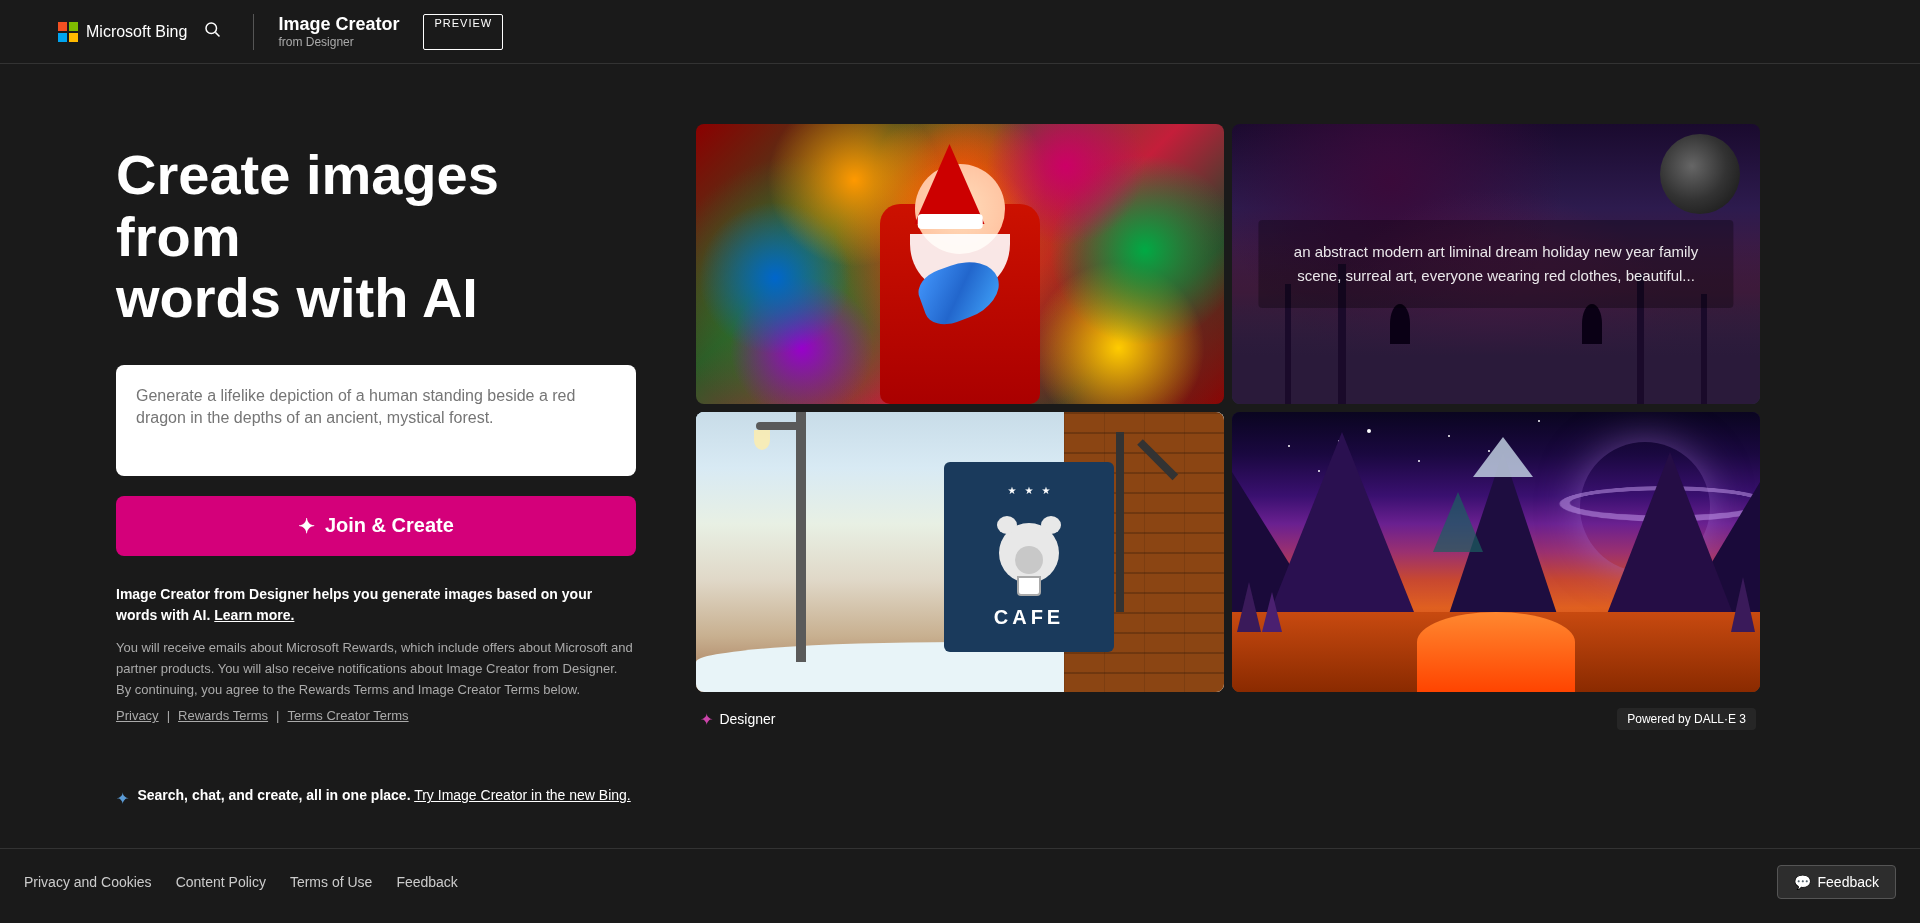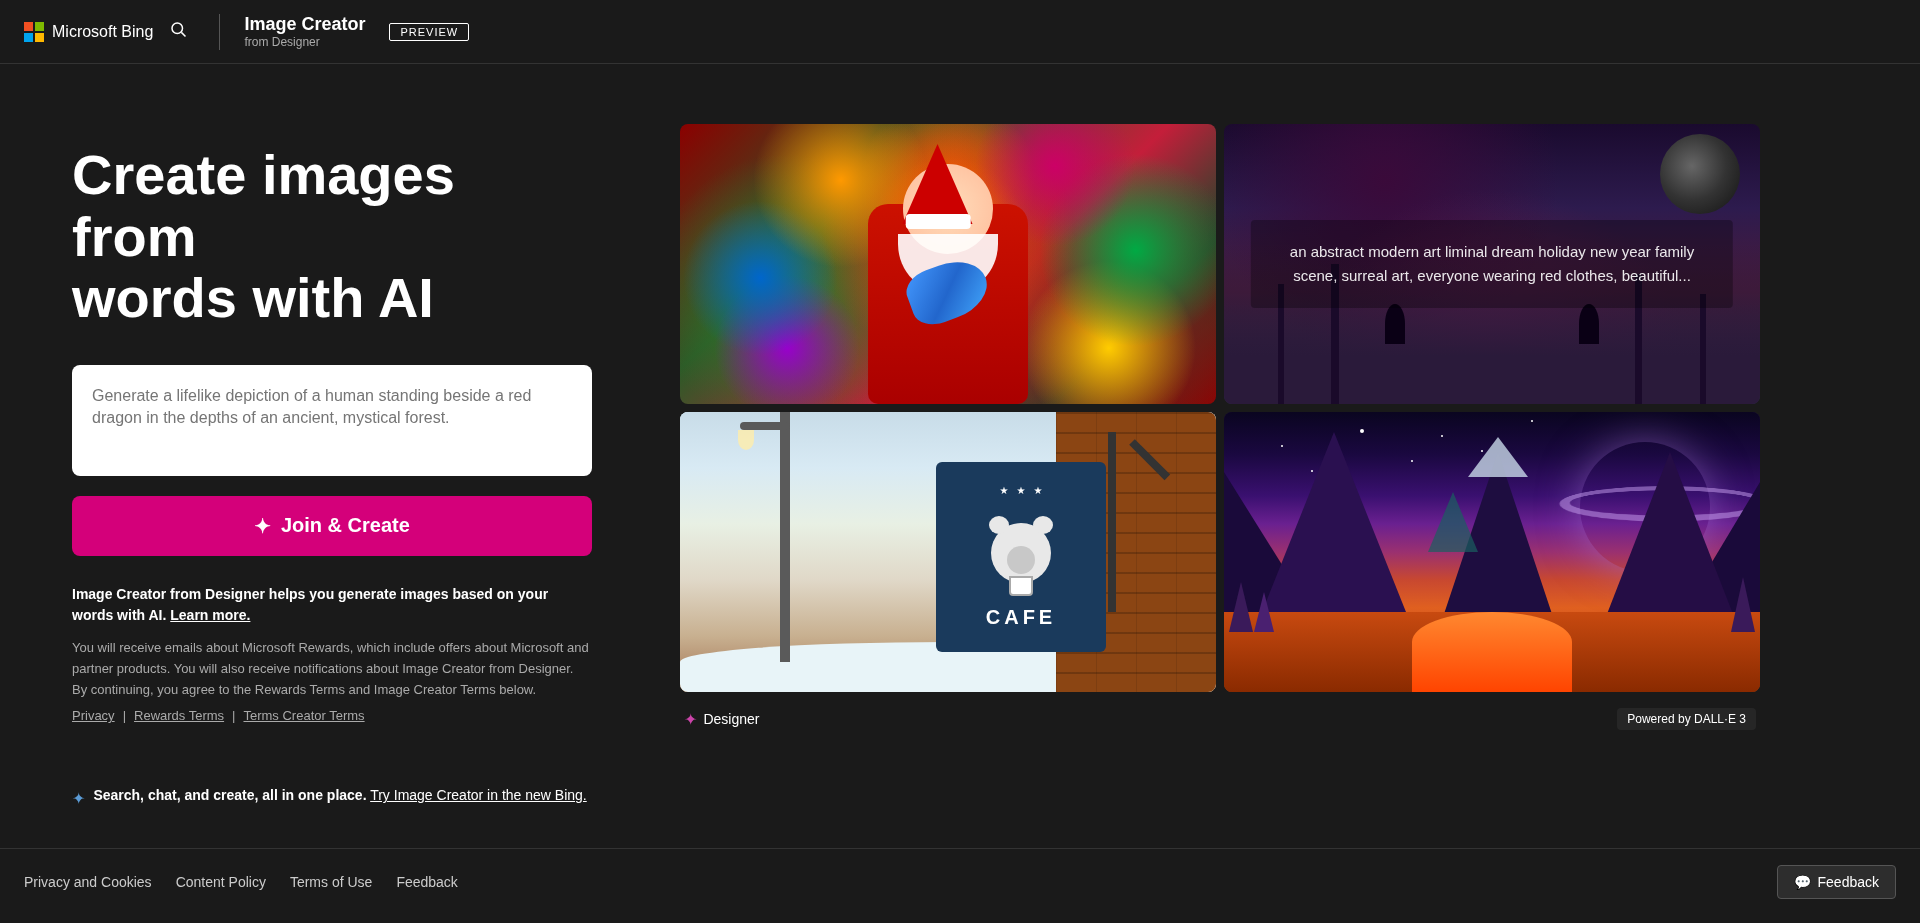--- a/index.html
+++ b/index.html
@@ -16,22 +16,22 @@
     .header {
       display: flex;
       align-items: center;
       padding: 12px 24px;
       background-color: #1a1a1a;
       border-bottom: 1px solid #333;
       height: 64px;
     }
     .header-left {
       display: flex;
-      align-items: center;
       gap: 8px;
+      margin-left: 34px;
     }
     .ms-bing-logo {
       display: flex;
       align-items: center;
       gap: 8px;
       cursor: pointer;
     }
     .ms-grid-icon {
       display: grid;
       grid-template-columns: 1fr 1fr;
@@ -86,22 +86,22 @@
       padding: 2px 10px;
       font-size: 11px;
       border-radius: 2px;
       margin-left: 16px;
       letter-spacing: 1px;
     }
 
     
     .main-content {
       display: flex;
-      padding: 60px 160px 40px 72px;
-      gap: 88px;
+      padding: 60px 160px 40px 116px;
+      gap: 60px;
       min-height: 780px;
     }
 
     
     .left-panel {
       flex: 0 0 520px;
       max-width: 520px;
       padding-top: 20px;
     }
     .hero-title {

